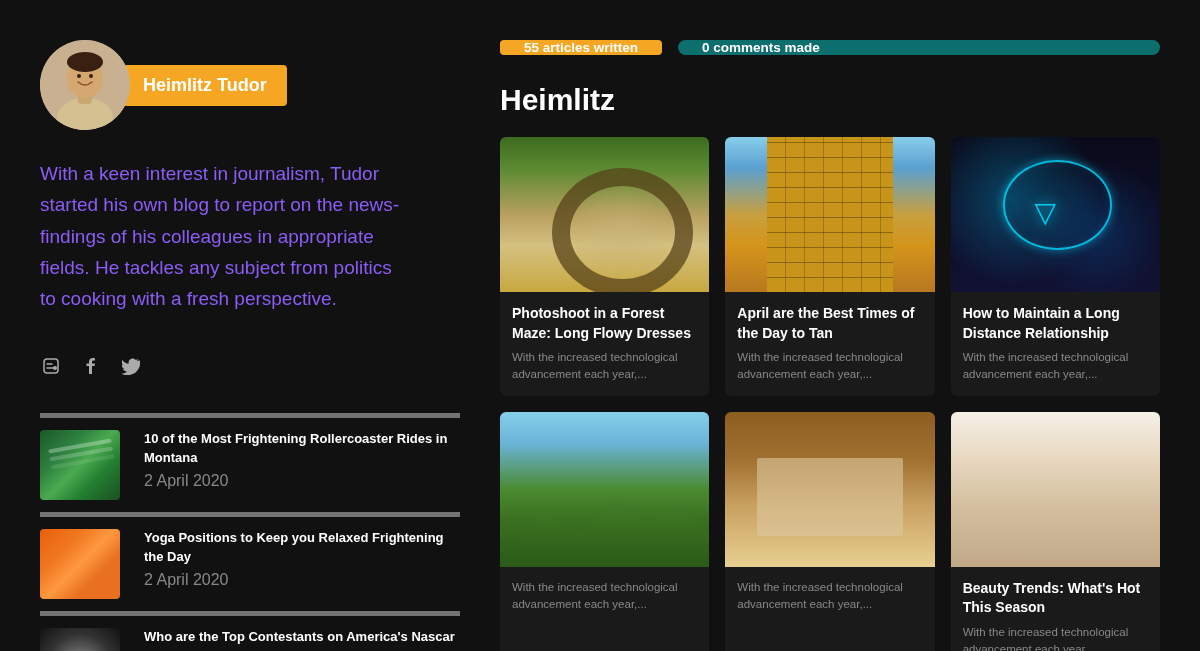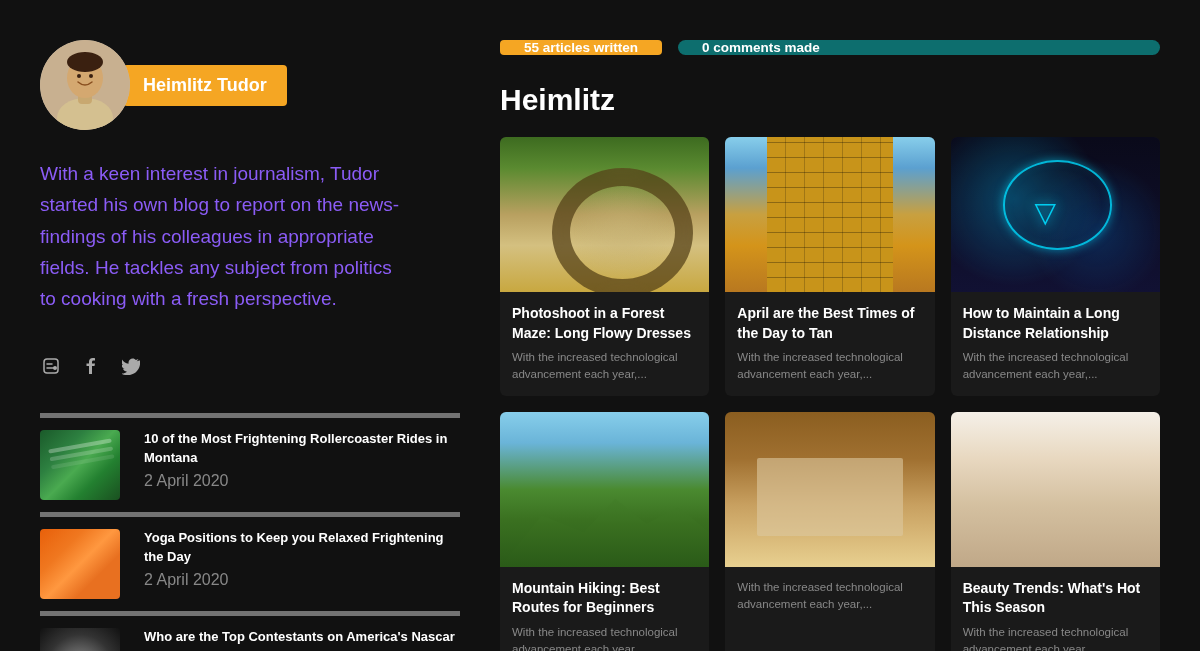--- a/index.html
+++ b/index.html
@@ -503,21 +503,20 @@
           <div class="card-title">How to Maintain a Long Distance Relationship</div>
           <div class="card-excerpt">With the increased technological advancement each year,...</div>
         </div>
       </div>
 
       <div class="card">
         <div class="card-image">
           <div class="img-mountain"></div>
         </div>
         <div class="card-body">
-          <div class="card-title">Mountain Hiking: Best Routes for Beginners</div>
           <div class="card-excerpt">With the increased technological advancement each year,...</div>
         </div>
       </div>
 
       <div class="card">
         <div class="card-image">
           <div class="img-drawing"></div>
         </div>
         <div class="card-body">
           <div class="card-excerpt">With the increased technological advancement each year,...</div>

